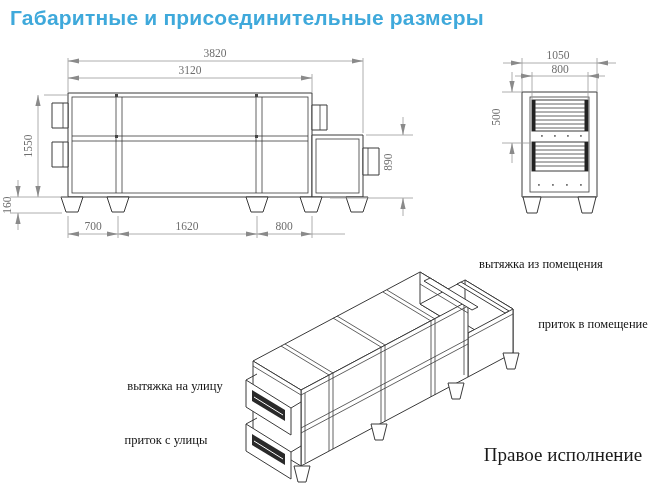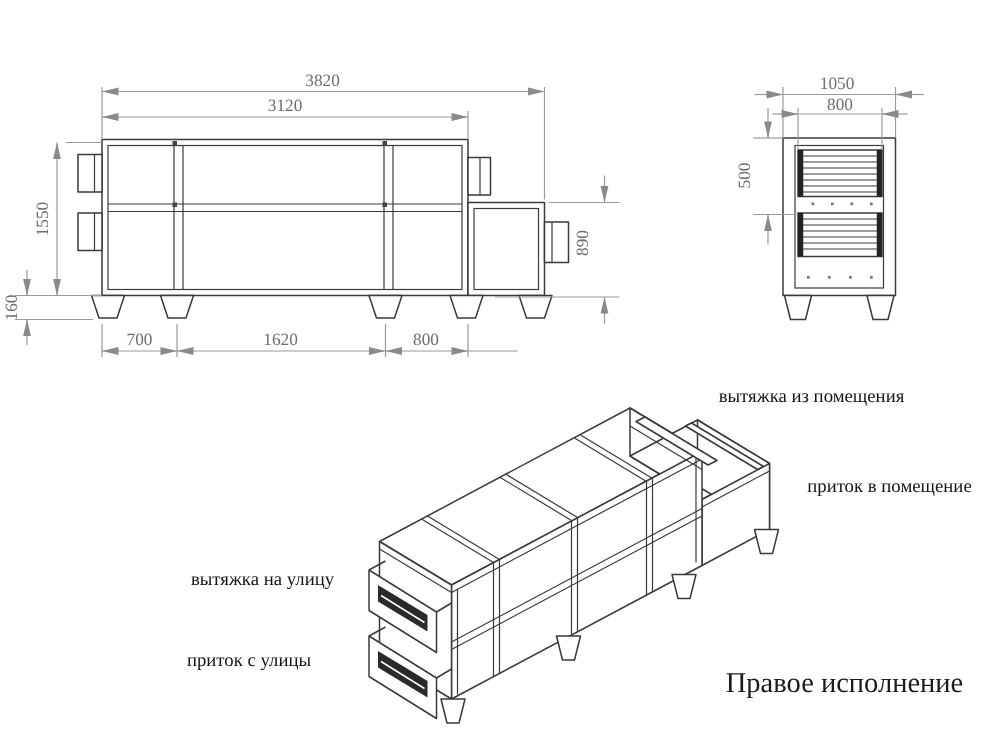--- a/index.html
+++ b/index.html
@@ -16,20 +16,21 @@
   .caption{font-family:"Liberation Serif",serif;font-size:19px;fill:#1a1a1a;}
   .body-ln{stroke:#3a3a3a;stroke-width:1;fill:none;}
   .body-th{stroke:#3a3a3a;stroke-width:.8;fill:none;}
   .wfill{fill:#ffffff;stroke:#3a3a3a;stroke-width:1;stroke-linejoin:round;}
   .dim-ln{stroke:#9a9a9a;stroke-width:.8;fill:none;}
 </style>
 </head>
 <body>
 
 <div class="stage">
+  <div class="page-title">Габаритные и присоединительные размеры</div>
 
   <svg width="672" height="500" viewBox="0 0 672 500">
     <defs>
       <path id="ah" d="M0,0 L11,2.6 L11,-2.6 Z" fill="#8a8a8a"></path>
     </defs>
 
     <g>
 
       <rect x="68" y="93" width="244" height="104" class="wfill"></rect>
       <rect x="72" y="97" width="236" height="96" class="body-th"></rect>

